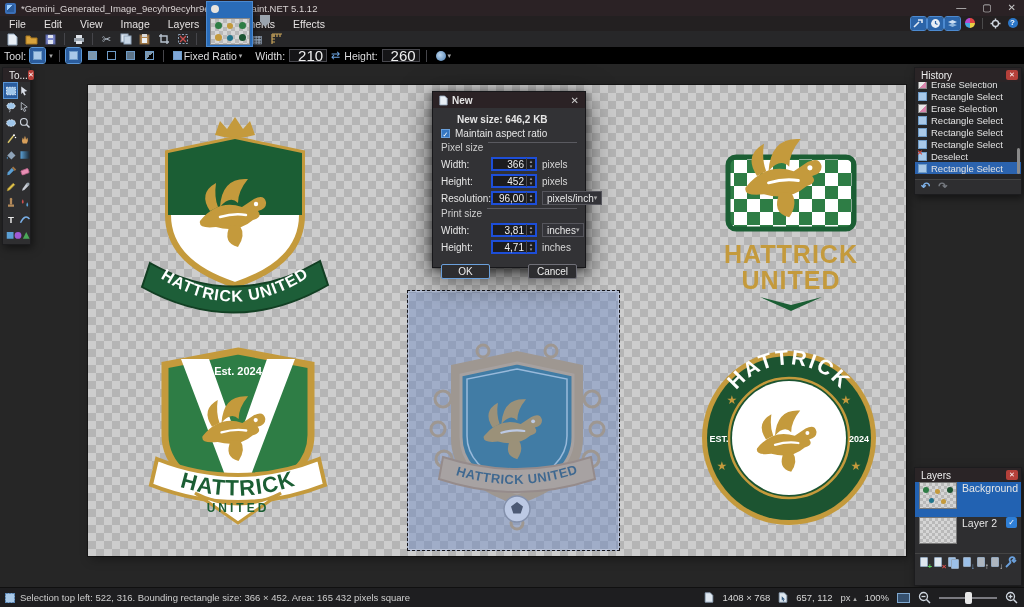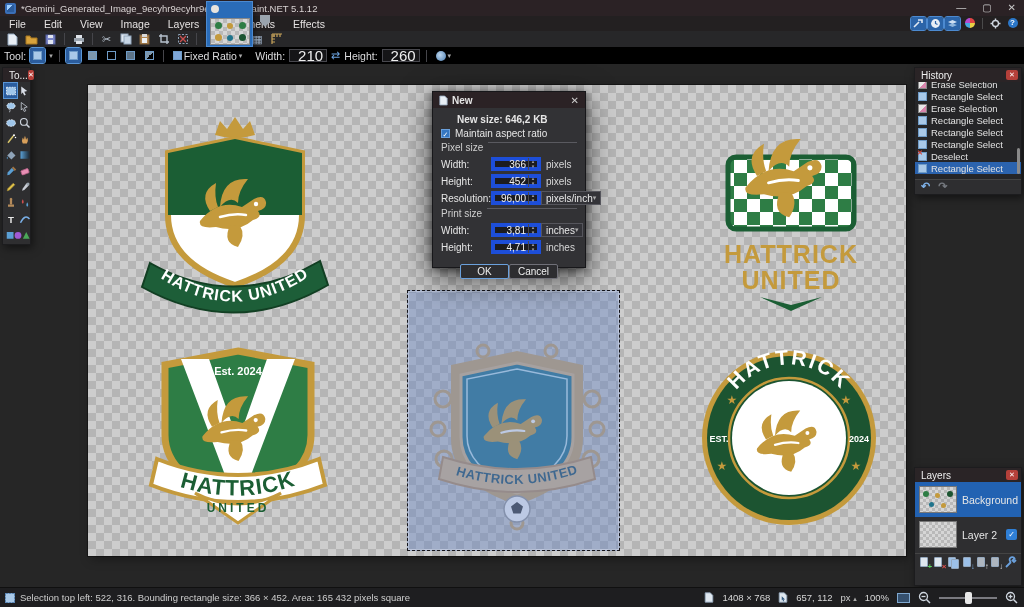--- a/index.html
+++ b/index.html
@@ -58,48 +58,48 @@
 .hrow.sel{background:#2b63ae}
 .hicon{width:9px;height:9px;flex:0 0 9px}
 .hicon.rect{background:#a9c9e8;border:1px solid #6f9cc8}
 .hicon.erase{background:linear-gradient(135deg,#e8e8e8 0 55%,#d884ac 55%);border:1px solid #888}
 .hicon.deselect{background:#a9c9e8;border:1px solid #6f9cc8;position:relative}
 .hicon.deselect:after{content:"✕";position:absolute;left:-2px;top:-4px;color:#d04438;font-size:7px;font-weight:bold}
 .hscroll{position:absolute;right:1px;top:66px;width:3px;height:26px;background:#8a8a8a;border-radius:2px}
 .hfoot{height:14px;border-top:1px solid #444;display:flex;align-items:center;gap:8px;padding:0 6px;font-size:11px}
 
 .layers-panel{left:914px;top:403px;width:108px;height:119px}
-.lrow{height:35px;display:flex;align-items:center;gap:5px;padding:0 4px;font-size:10.5px;color:#e6e6e6}
+.lrow{height:35px;display:flex;gap:5px;padding:0 4px;font-size:10.5px;color:#e6e6e6}
 .lrow.sel{background:#2262b2}
 .lthumb{width:38px;height:27px;background-image:conic-gradient(#b9b9b9 25%,#d6d6d6 0 50%,#b9b9b9 0 75%,#d6d6d6 0);background-size:6px 6px;border:1px solid #777;position:relative;flex:0 0 38px}
 .lcheck-plain{margin-left:auto;color:#fff;font-size:9px}
 .lcheck-box{margin-left:auto;width:11px;height:11px;background:#2f7fd6;border-radius:2px;color:#fff;font-size:8px;line-height:11px;text-align:center}
 .lbtns{height:18px;border-top:1px solid #444;display:flex;align-items:center;gap:3px;padding:0 4px;margin-top:1px}
 .lp-btn{width:13px;height:13px;position:relative}
 .pg{position:absolute;left:1px;top:1px;width:8px;height:10px;background:#dfe7ef;border:1px solid #93a7bd;border-radius:1px}
 .pg.b{background:#9cc0e8}.pg.g{background:#aeb6bf}
 .pg2{left:4px;top:3px}
 .badge{position:absolute;right:-2px;bottom:-2px;font-size:8px;font-weight:bold;line-height:8px}
 
 .dialog{position:absolute;left:432px;top:27px;width:154px;height:177px;background:#323235;border:1px solid #17171a;box-shadow:0 10px 30px rgba(0,0,0,.65),0 2px 8px rgba(0,0,0,.5);z-index:20;font-size:10px;color:#e6e6e6}
 .dlg-h{height:16px;background:#2b2225;display:flex;align-items:center;gap:4px;padding:0 6px;font-size:10px}
 .dlg-h .x{margin-left:auto;color:#ccc;font-size:10px}
 .dlg-body{padding:4px 8px 0 8px}
 .dlg-row{display:flex;align-items:center;margin-bottom:3px;height:14px}
 .dlg-label{width:50px;flex:0 0 50px}
-.spin{display:flex;align-items:center;height:14px;background:#1c1c1f;border:4px solid #1d4ed8}
+.spin{display:flex;align-items:center;height:14px;background:#1c1c1f;border:2px solid #1d4ed8}
 .spin .val{width:33px;text-align:right;padding-right:2px;color:#f0f0f0}
 .spin .arrows{width:9px;height:12px;display:flex;flex-direction:column;align-items:center;justify-content:center;font-size:5px;color:#9a9aa2;border-left:1px solid #4a4a50;line-height:5px}
 .unit{margin-left:5px;color:#d8d8d8}
-.dd{height:14px;flex:1;background:#333338;border:1px solid #55555c;display:flex;align-items:center;justify-content:space-between;padding:0 4px;color:#e8e8e8}
+.dd{margin-left:5px;height:14px;flex:1;background:#333338;border:1px solid #55555c;display:flex;align-items:center;justify-content:space-between;padding:0 4px;color:#e8e8e8}
 .grp{display:flex;align-items:flex-start;gap:5px;color:#cfcfcf;margin:3px 0 4px 0}
 .grp .line{flex:1;border-top:1px solid #5a5a60;height:0}
 .chk-row{display:flex;align-items:center;gap:5px;margin:3px 0 2px 0}
 .chk{width:9px;height:9px;background:#3577c2;border:1px solid #6aa0dc;color:#fff;font-size:7px;line-height:9px;text-align:center}
-.dlg-btns{display:flex;justify-content:center;padding:7px 8px}
+.dlg-btns{display:flex;justify-content:space-between;padding:7px 8px}
 .btn{width:49px;height:15px;background:#2d2d30;border:1px solid #707078;border-radius:2px;color:#efefef;font-size:10px;display:flex;align-items:center;justify-content:center}
 .btn.primary{border-color:#6aa0dc}
 
 .statusbar{position:absolute;left:0;top:587px;width:1024px;height:20px;background:#1e1e20;border-top:1px solid #101010;display:flex;align-items:center;padding:0 5px;font-size:9.5px;color:#cfcfcf;z-index:30}
 .sb-ico{width:10px;height:10px;background:#a9c9e8;border:1px dashed #5c87b5;margin-right:5px}
 .sb-right{position:absolute;right:6px;display:flex;align-items:center;gap:8px}
 .zoom-track{width:58px;height:2px;background:#7a7a80;position:relative}
 .zoom-thumb{position:absolute;left:26px;top:-5px;width:7px;height:12px;background:#e8e8e8;border-radius:2px}
 .mono-num{color:#d8d8d8}
 .fit-ico{width:13px;height:10px;border:1px solid #7fa8d0;background:#35506e}

